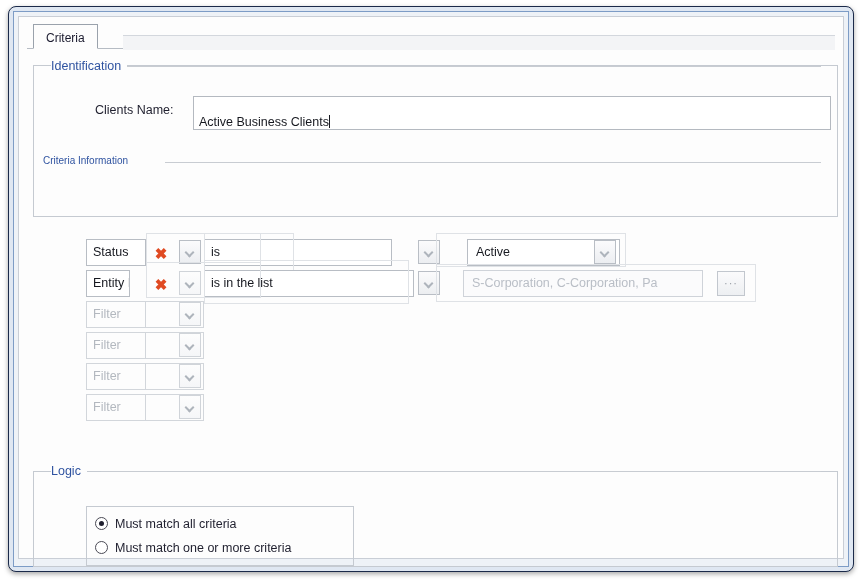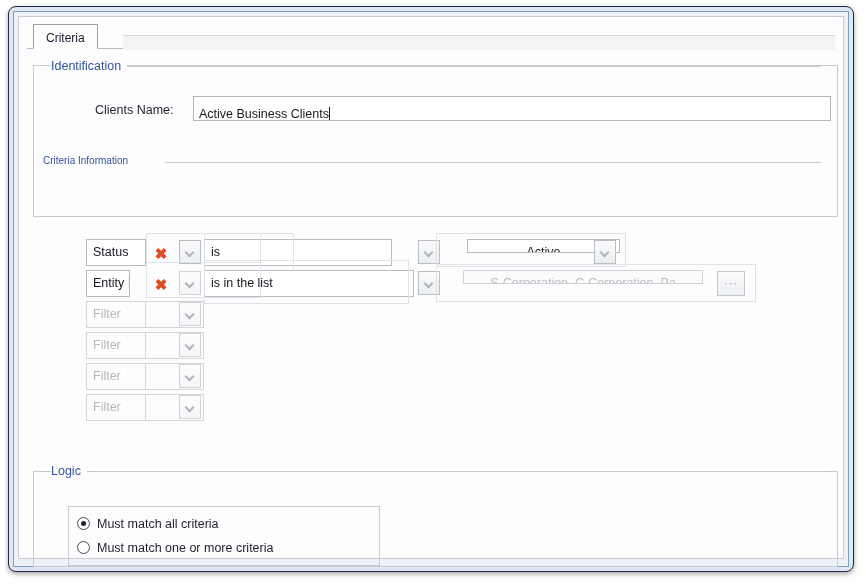--- a/index.html
+++ b/index.html
@@ -160,21 +160,21 @@
     white-space: nowrap;
   }
 
   .textbox {
     position: absolute;
     box-sizing: border-box;
     border: 1px solid #b4b9c0;
     background: #ffffff;
     font-size: 12.5px;
     color: #16181f;
-    padding: 8px 5px;
+    padding: 16px 5px;
     line-height: 18px;
     white-space: nowrap;
     overflow: hidden;
   }
   .caret {
     display: inline-block;
     width: 1px;
     height: 13px;
     background: #16181f;
     vertical-align: -2px;
@@ -262,25 +262,24 @@
   }
 
   .value-combo {
     position: absolute;
     box-sizing: border-box;
     border: 1px solid #b8bdc4;
     background: #ffffff;
     font-size: 12.5px;
     color: #16181f;
     line-height: 25px;
-    padding: 0 18px;
-    height: 14px;
+    padding: 0 8px;
+    height: 27px;
     white-space: nowrap;
     overflow: hidden;
-    text-align: center;
   }
   .value-combo.disabled { color: #b9bec6; border-color: #cfd3d9; background: #fbfbfc; }
 
   .ellipsis-btn {
     position: absolute;
     box-sizing: border-box;
     width: 28px;
     height: 25px;
     border: 1px solid #c2c7ce;
     background: linear-gradient(#fbfbfc, #edeff2);
@@ -321,23 +320,23 @@
     position: absolute;
     left: 68px;
     top: 420px;
     right: 8px;
     height: 1px;
     background: #c8ccd2;
   }
 
   .radio-panel {
     position: absolute;
-    left: 35px;
+    left: 53px;
     top: 455px;
-    width: 312px;
+    width: 268px;
     height: 60px;
     box-sizing: border-box;
     border: 1px solid #c5cad1;
     background: transparent;
   }
   .radio-row {
     position: absolute;
     left: 8px;
     height: 24px;
     line-height: 24px;

